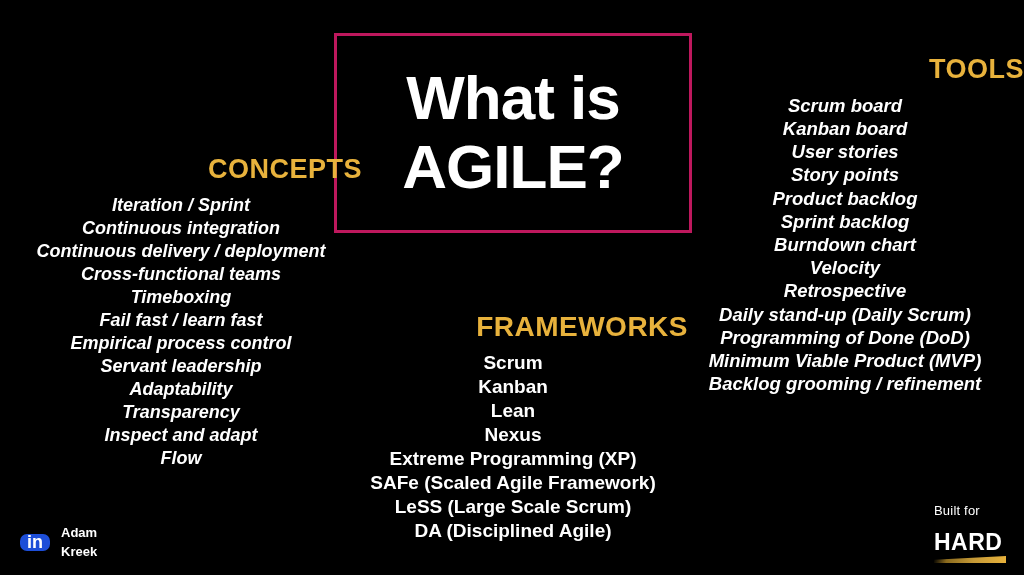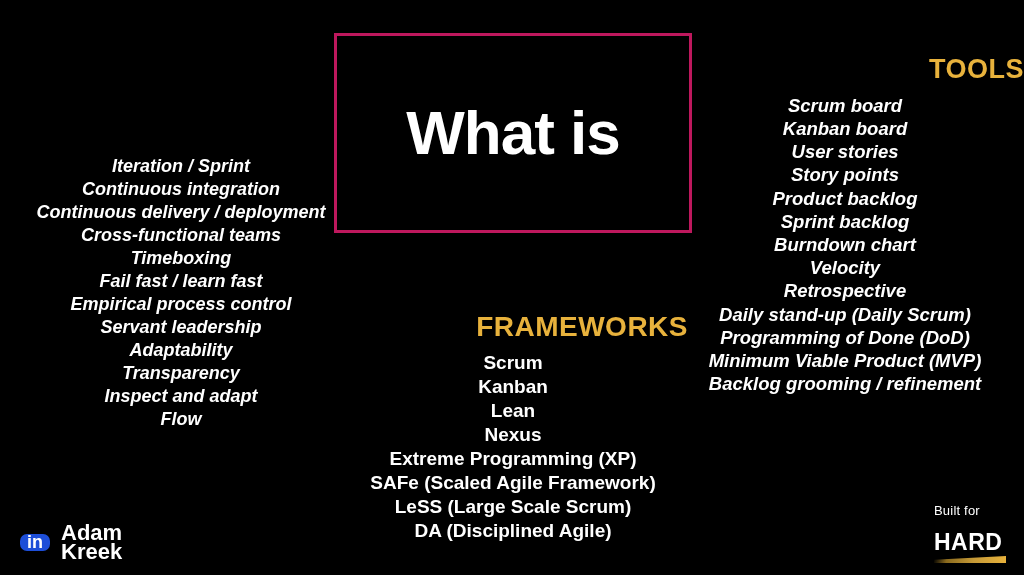--- a/index.html
+++ b/index.html
@@ -85,21 +85,21 @@
     position:absolute;
     left:0; top:0; right:0; bottom:0;
     display:flex; align-items:center; justify-content:center;
     color:#ffffff;
     font-size:18px;
     font-weight:bold;
     line-height:1;
     padding-bottom:1px;
   }
   #author-name {
-    font-size:22px;
+    font-size:13px;
     font-weight:bold;
     line-height:19px;
     color:#ffffff;
     text-align:center;
   }
   #author-name span { display:block; }
 
   
   #brand-logo {
     position:absolute;
@@ -126,23 +126,25 @@
     width:72px;
     background:linear-gradient(100deg, rgba(0,0,0,0) 0%, #8a6a1e 18%, #C69A37 55%, #E8B23C 100%);
     clip-path:polygon(0% 55%, 100% 0%, 100% 100%, 0% 100%);
   }
 </style>
 </head>
 <body>
 
 <div id="title-box">
   <div class="tline">What is</div>
+  <div class="tline second">AGILE?</div>
 </div>
 
 <div class="col italic" id="concepts-column">
+  <div class="col-heading">CONCEPTS</div>
   <ul class="col-list">
     <li>Iteration / Sprint</li>
     <li>Continuous integration</li>
     <li>Continuous delivery / deployment</li>
     <li>Cross-functional teams</li>
     <li>Timeboxing</li>
     <li>Fail fast / learn fast</li>
     <li>Empirical process control</li>
     <li>Servant leadership</li>
     <li>Adaptability</li>

